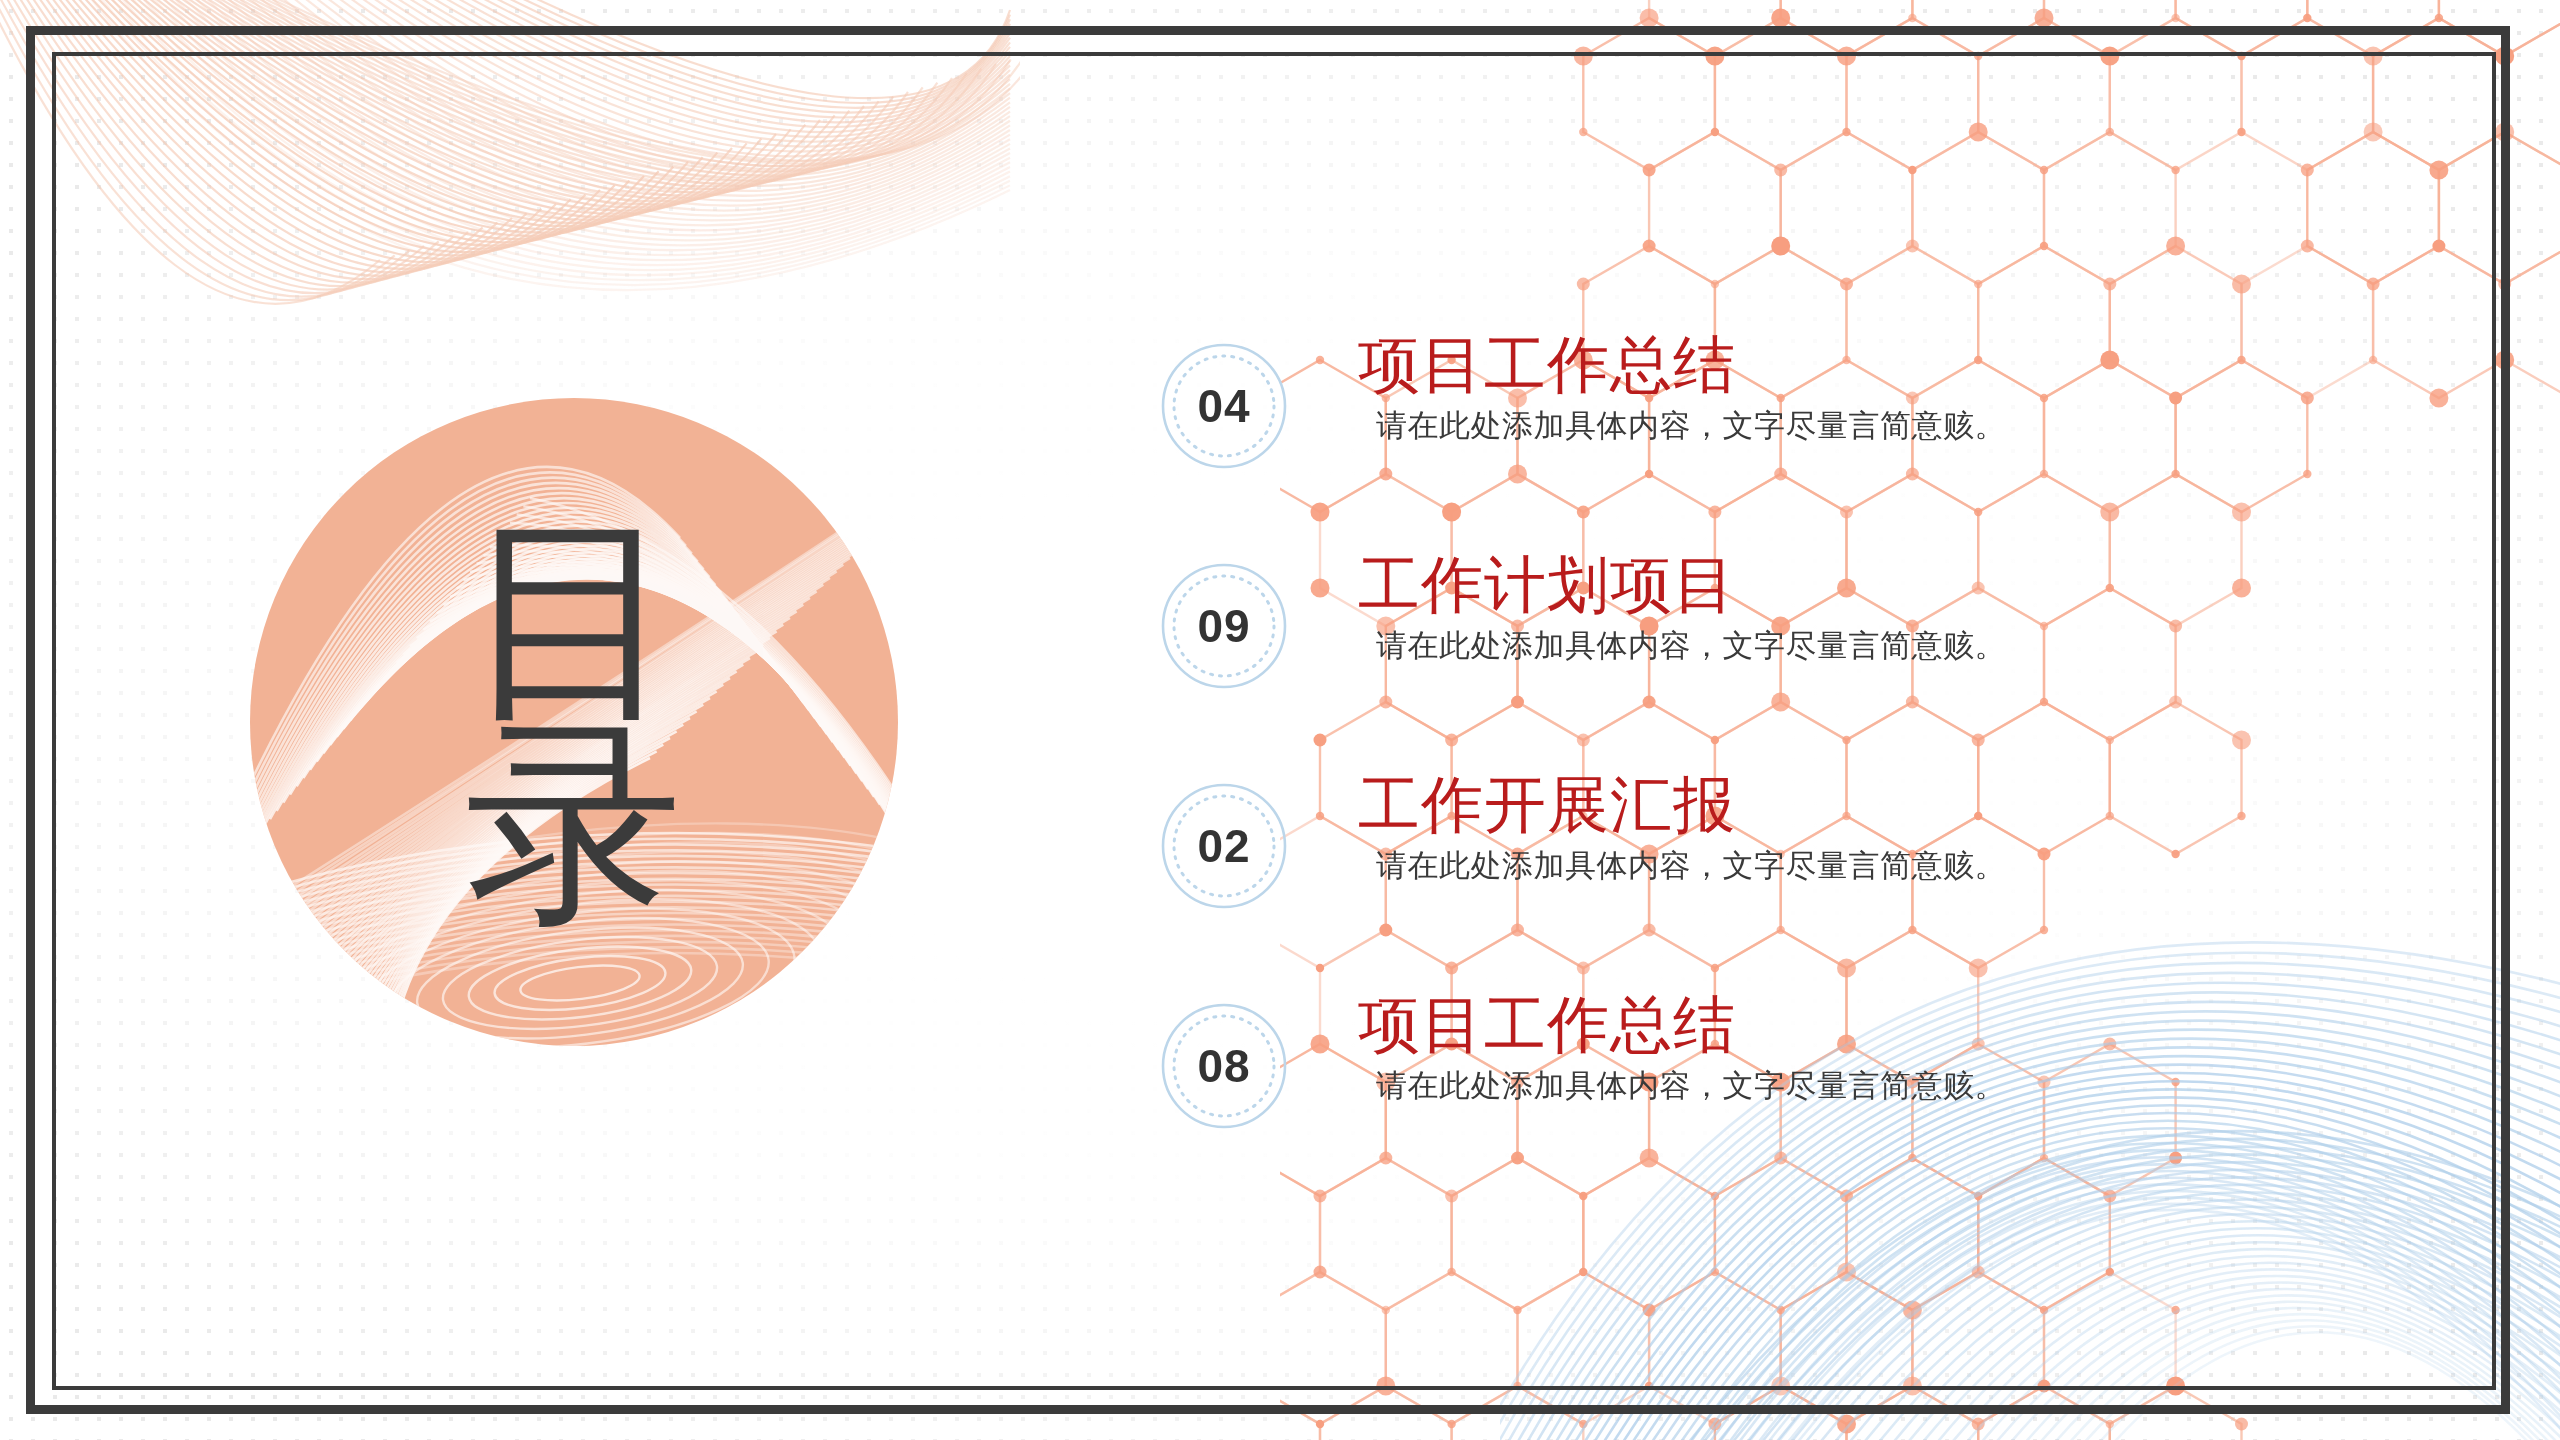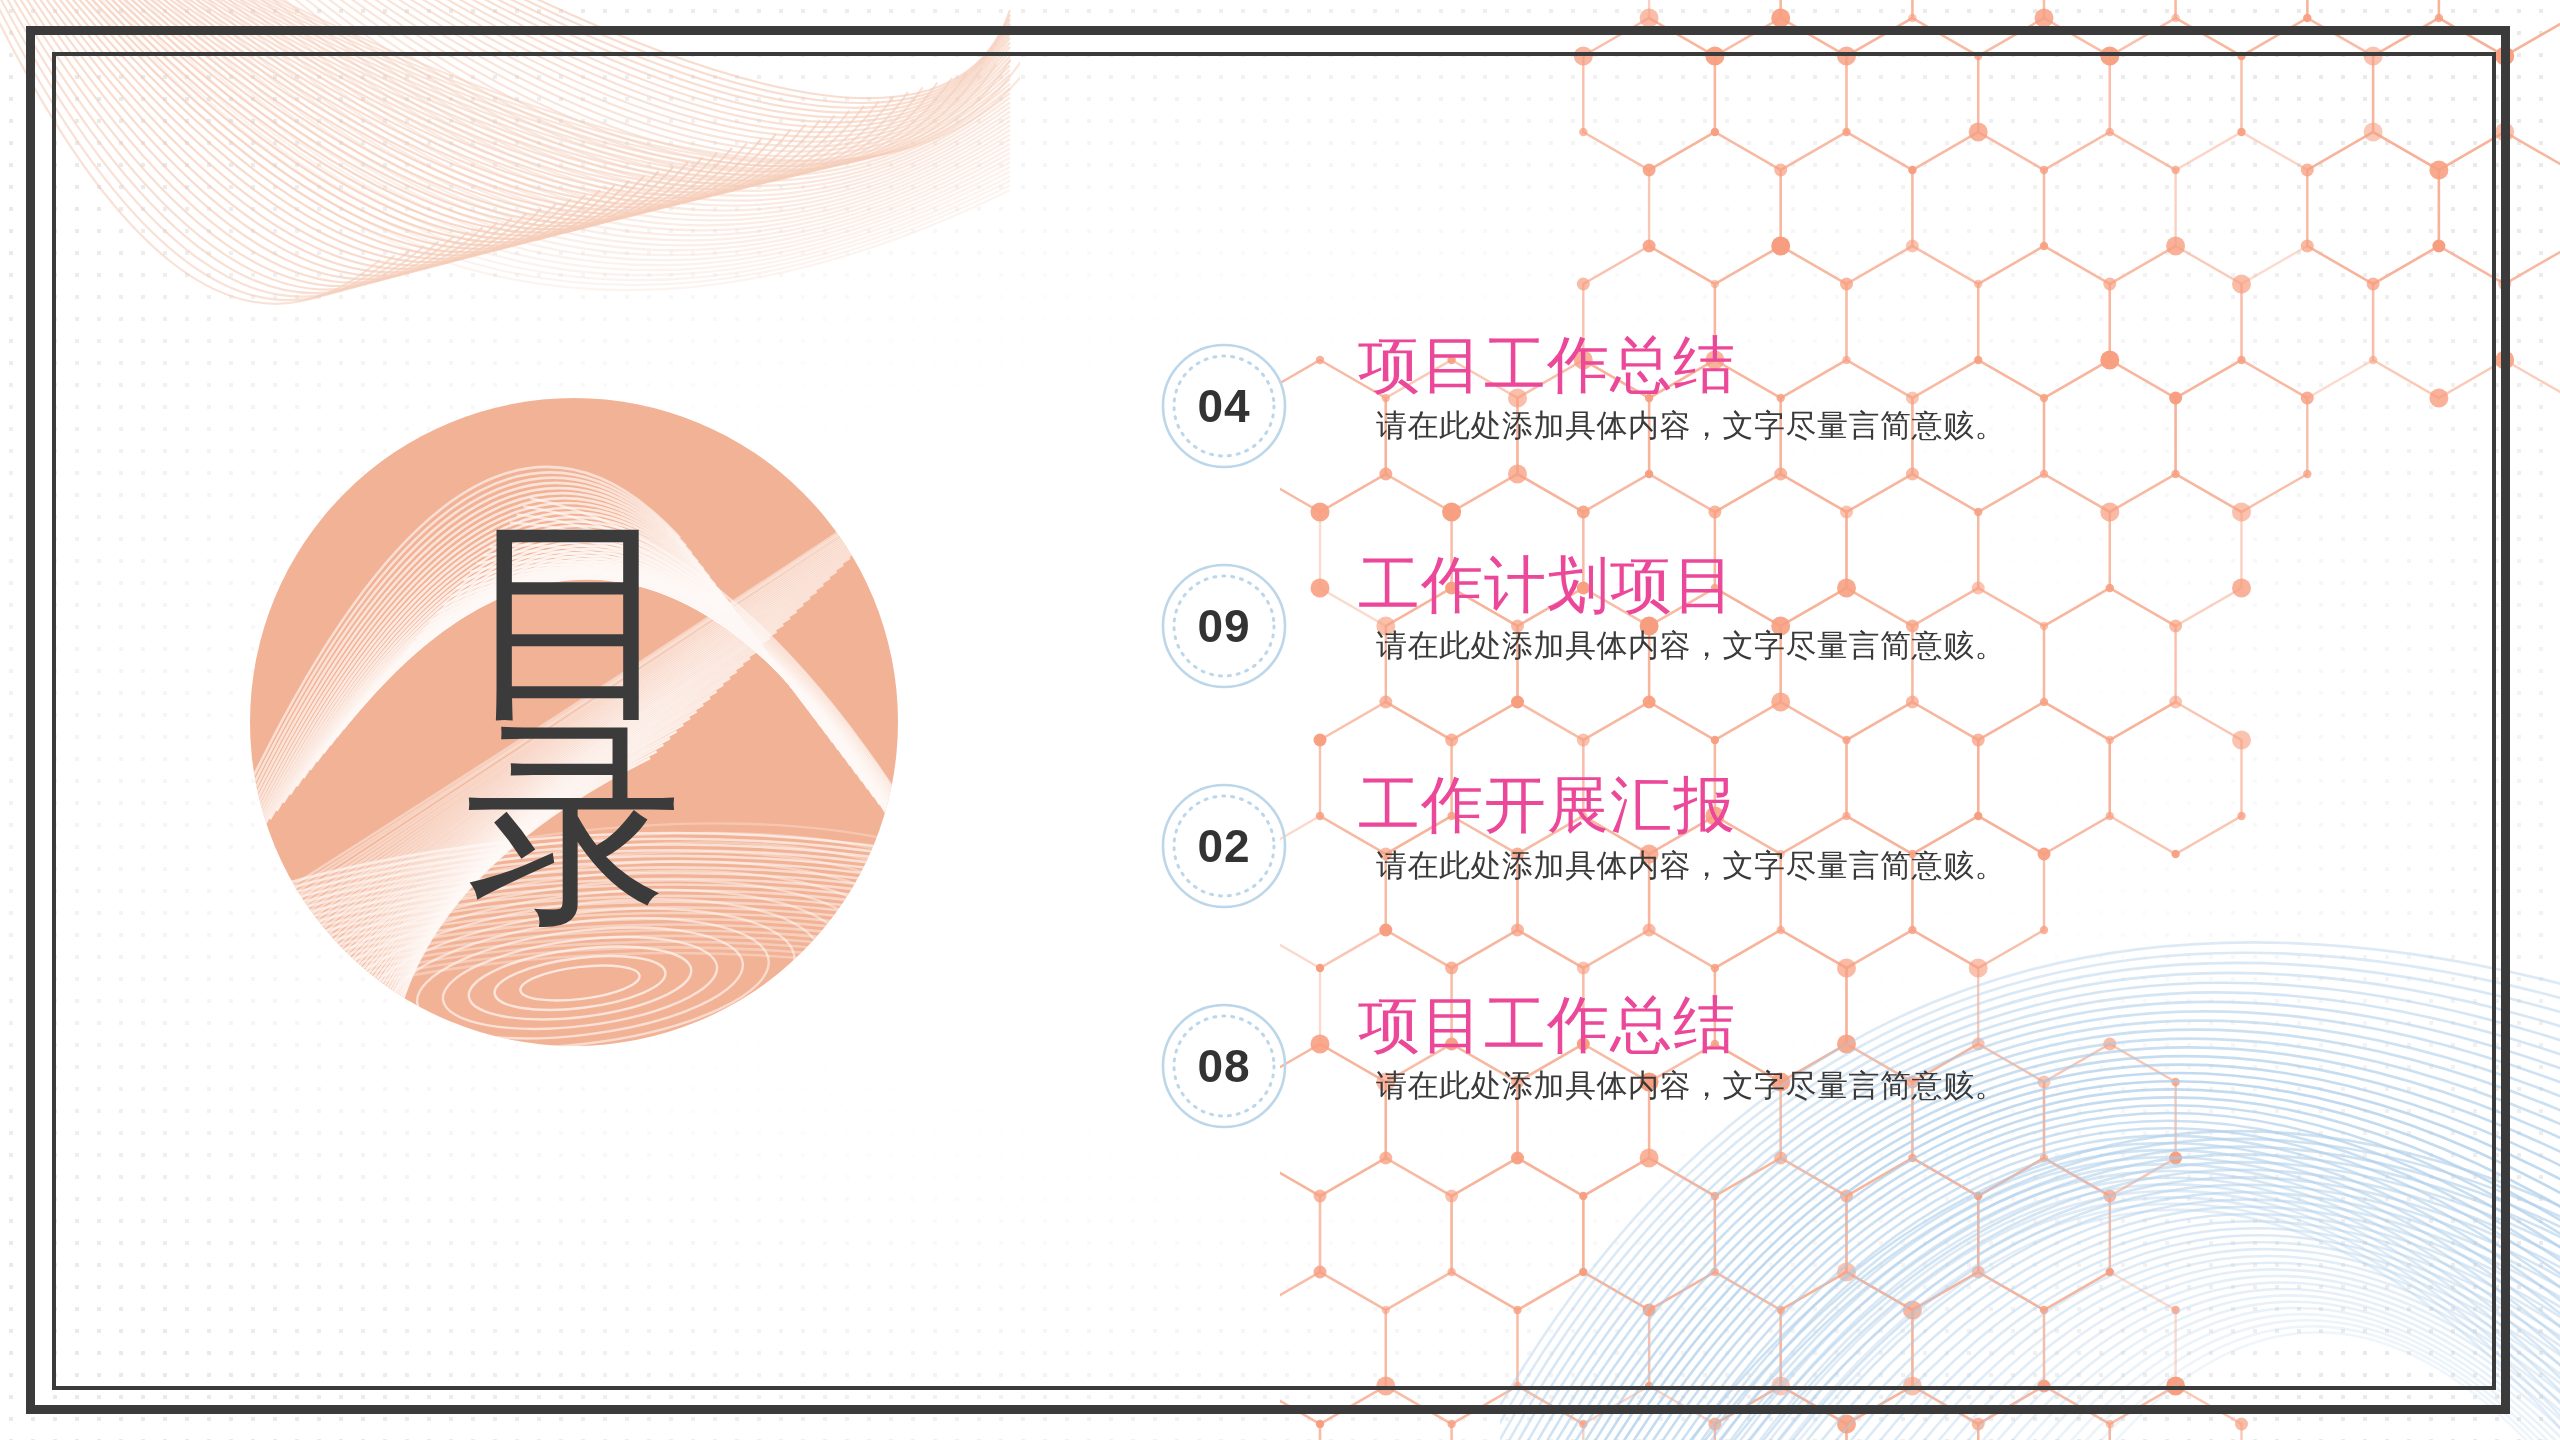--- a/index.html
+++ b/index.html
@@ -111,21 +111,21 @@
     color: #333333;
     letter-spacing: 1px;
   }
   .texts {
     position: absolute;
     left: 198px;
     top: 0;
   }
   .t-title {
     font-size: 62px;
-    color: #ec4899;
+    color: #b91c1c;
     line-height: 1.12;
     white-space: nowrap;
     font-family: "DejaVu Sans", "Liberation Sans", sans-serif;
     letter-spacing: 1px;
   }
   .t-sub {
     margin-top: 6px;
     margin-left: 18px;
     font-size: 31px;
     color: #3a3a3a;

